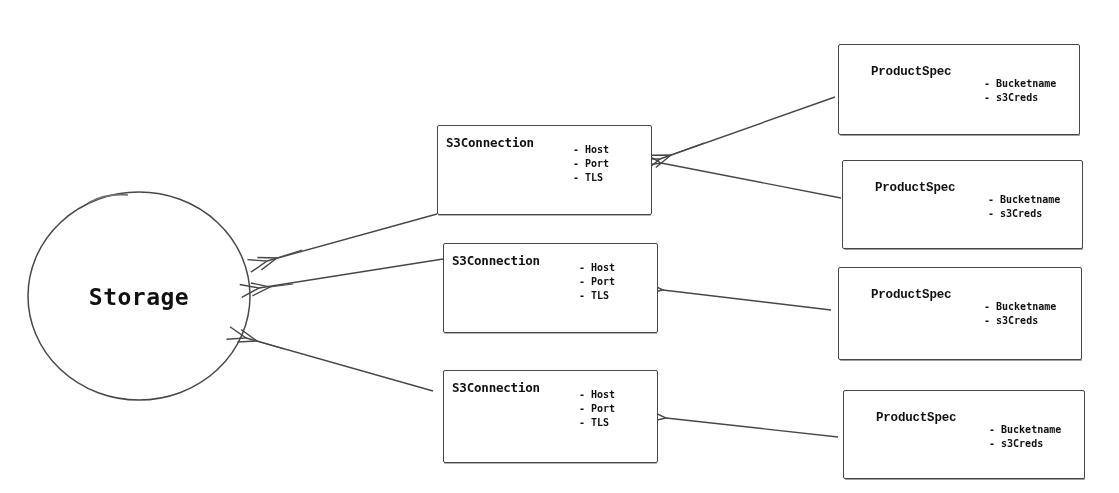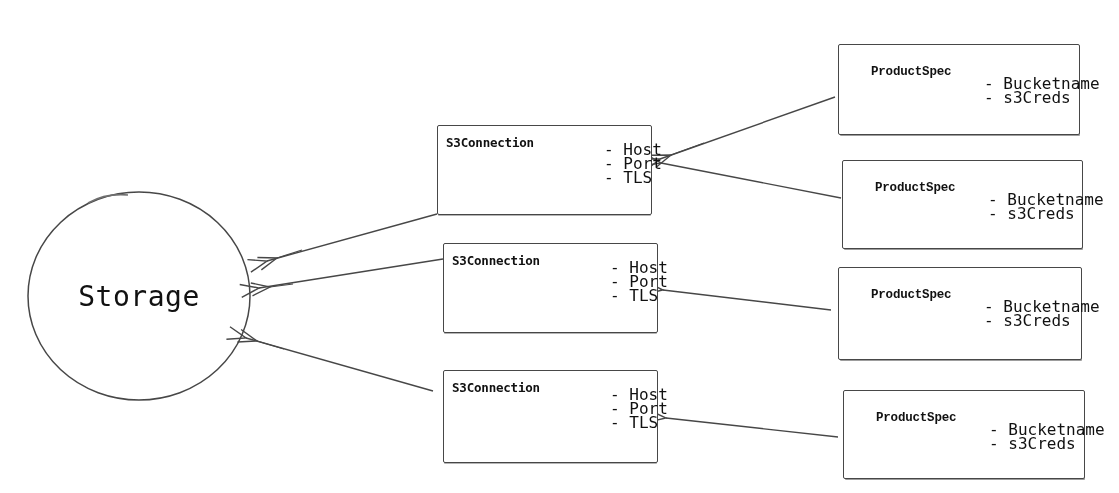--- a/index.html
+++ b/index.html
@@ -38,36 +38,36 @@
     position: absolute;
     font-size: 12.5px;
     font-weight: bold;
     letter-spacing: -0.2px;
     white-space: nowrap;
   }
   .s3 .node-title { left: 8px; top: 9px; text-align: right; }
   .ps .node-title { left: 32px; top: 20px; font-family: Liberation Mono, monospace; }
   .attrs {
     position: absolute;
-    font-size: 16px;
-    font-weight: normal;
+    font-size: 10px;
+    font-weight: bold;
     line-height: 14px;
     white-space: nowrap;
   }
-  .s3 .attrs { left: 135px; top: 17px; margin-left: 31px; }
+  .s3 .attrs { left: 135px; top: 17px; }
   .ps .attrs { left: 145px; top: 32px; }
   .storage-label {
     position: absolute;
     left: 28px; top: 193px;
     width: 222px; height: 207px;
     display: flex;
     align-items: center;
     justify-content: center;
-    font-size: 28px;
-    font-weight: 400;
+    font-size: 23px;
+    font-weight: 700;
     letter-spacing: 0.5px;
   }
 </style>
 </head>
 <body>
 
 <div class="canvas">
 
   <svg class="wires" viewBox="0 0 1119 493" xmlns="http://www.w3.org/2000/svg">
     <defs>

